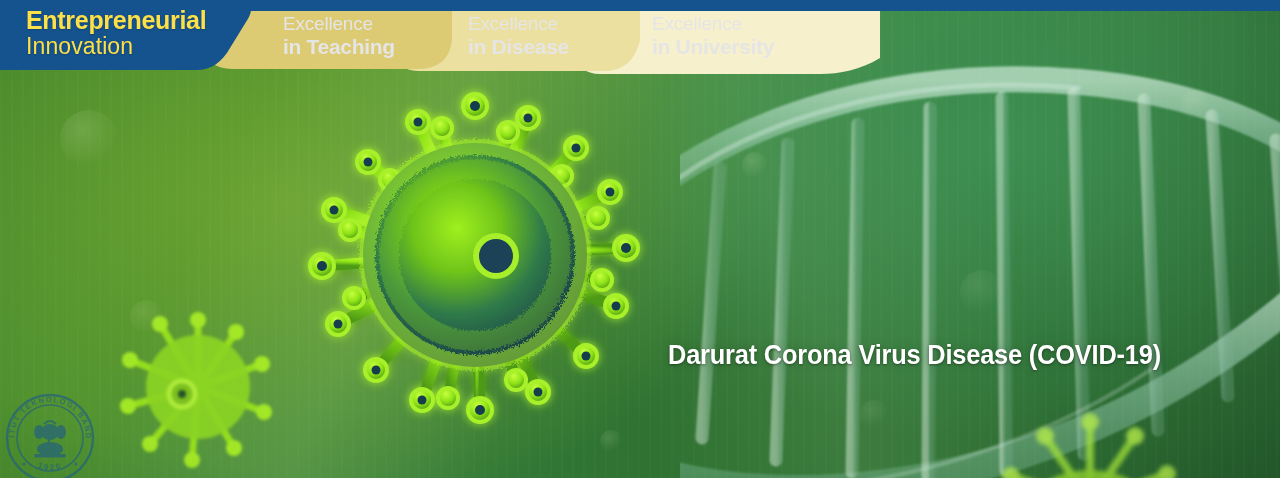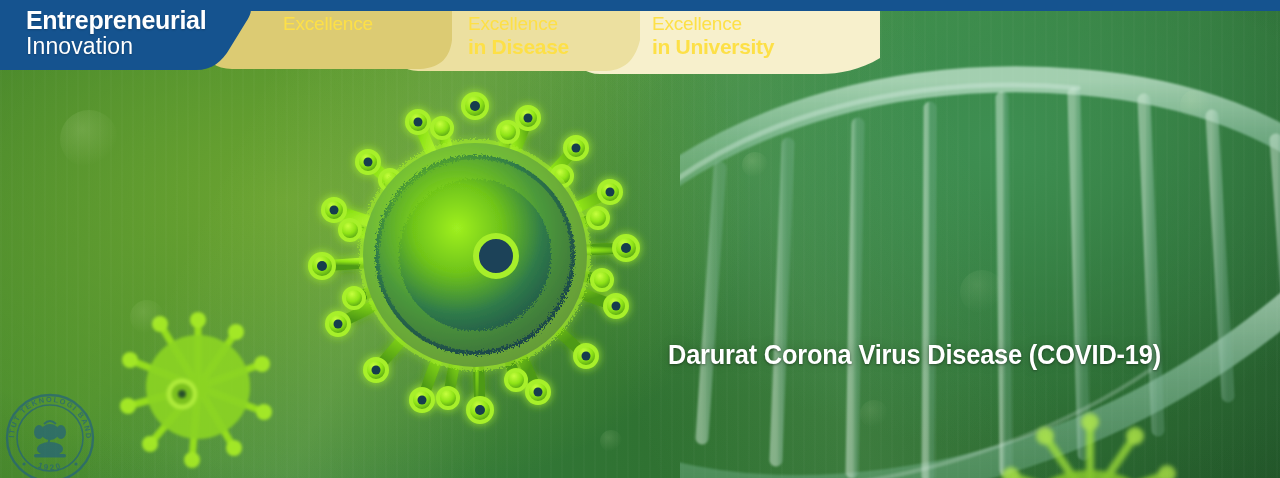--- a/index.html
+++ b/index.html
@@ -65,29 +65,29 @@
 
   
   .topstrip {
     position:absolute; left:0; top:0; width:1280px; height:11px;
     background:#15538f;
   }
   .hdr-svg { position:absolute; left:0; top:0; width:880px; height:86px; }
 
   .brand {
     position:absolute; left:26px; top:8px;
-    color:#ffffff; line-height:1.0;
+    color:#fde047; line-height:1.0;
     text-shadow:0 1px 2px rgba(0,0,0,.22);
   }
   .brand .l1 { display:block; font-size:25px; font-weight:700; letter-spacing:-0.3px; }
   .brand .l2 { display:block; font-size:23px; font-weight:400; letter-spacing:0.1px; margin-top:2px; }
 
   .tab {
     position:absolute; top:14px;
-    color:#fde047; line-height:1.08;
+    color:#e5e5e5; line-height:1.08;
     white-space:nowrap;
   }
   .tab .t1 { display:block; font-size:19px; font-weight:400; letter-spacing:-0.2px; }
   .tab .t2 { display:block; font-size:21px; font-weight:700; letter-spacing:-0.3px; margin-top:1px; }
   #tab-0 { left:283px; }
   #tab-1 { left:468px; }
   #tab-2 { left:652px; }
 
   
   .title {
@@ -378,20 +378,21 @@
     <rect x="0" y="0" width="880" height="11" fill="#15538f"></rect>
   </svg>
 
   <div class="brand">
     <span class="l1">Entrepreneurial</span>
     <span class="l2">Innovation</span>
   </div>
 
   <div class="tab" id="tab-0">
     <span class="t1">Excellence</span>
+    <span class="t2">in Teaching</span>
   </div>
   <div class="tab" id="tab-1">
     <span class="t1">Excellence</span>
     <span class="t2">in Disease</span>
   </div>
   <div class="tab" id="tab-2">
     <span class="t1">Excellence</span>
     <span class="t2">in University</span>
   </div>
 

